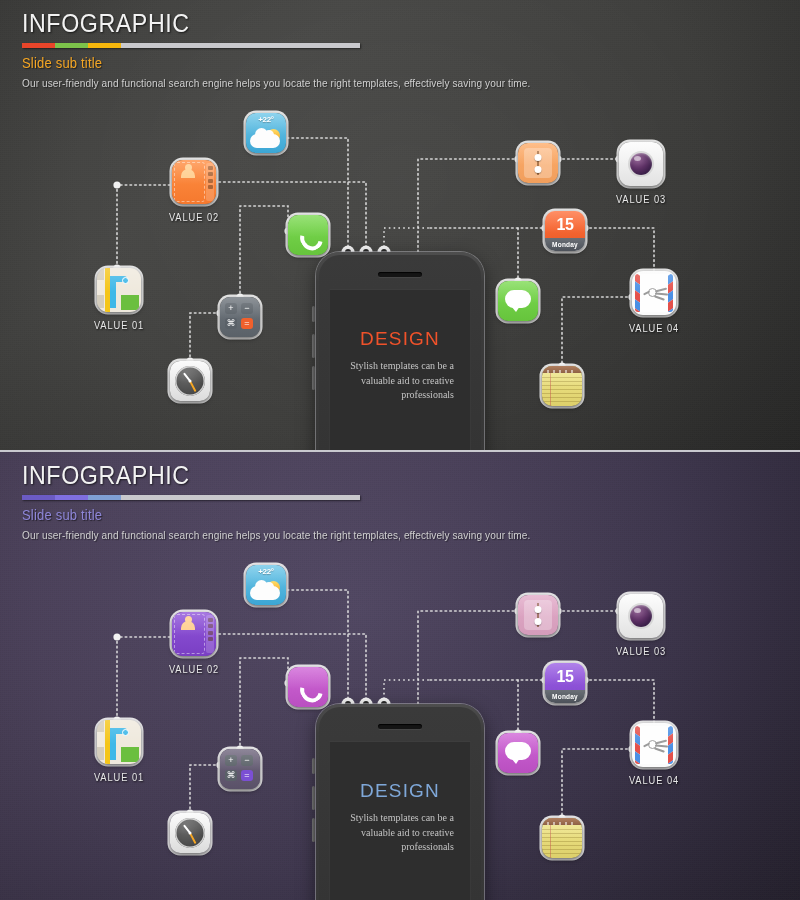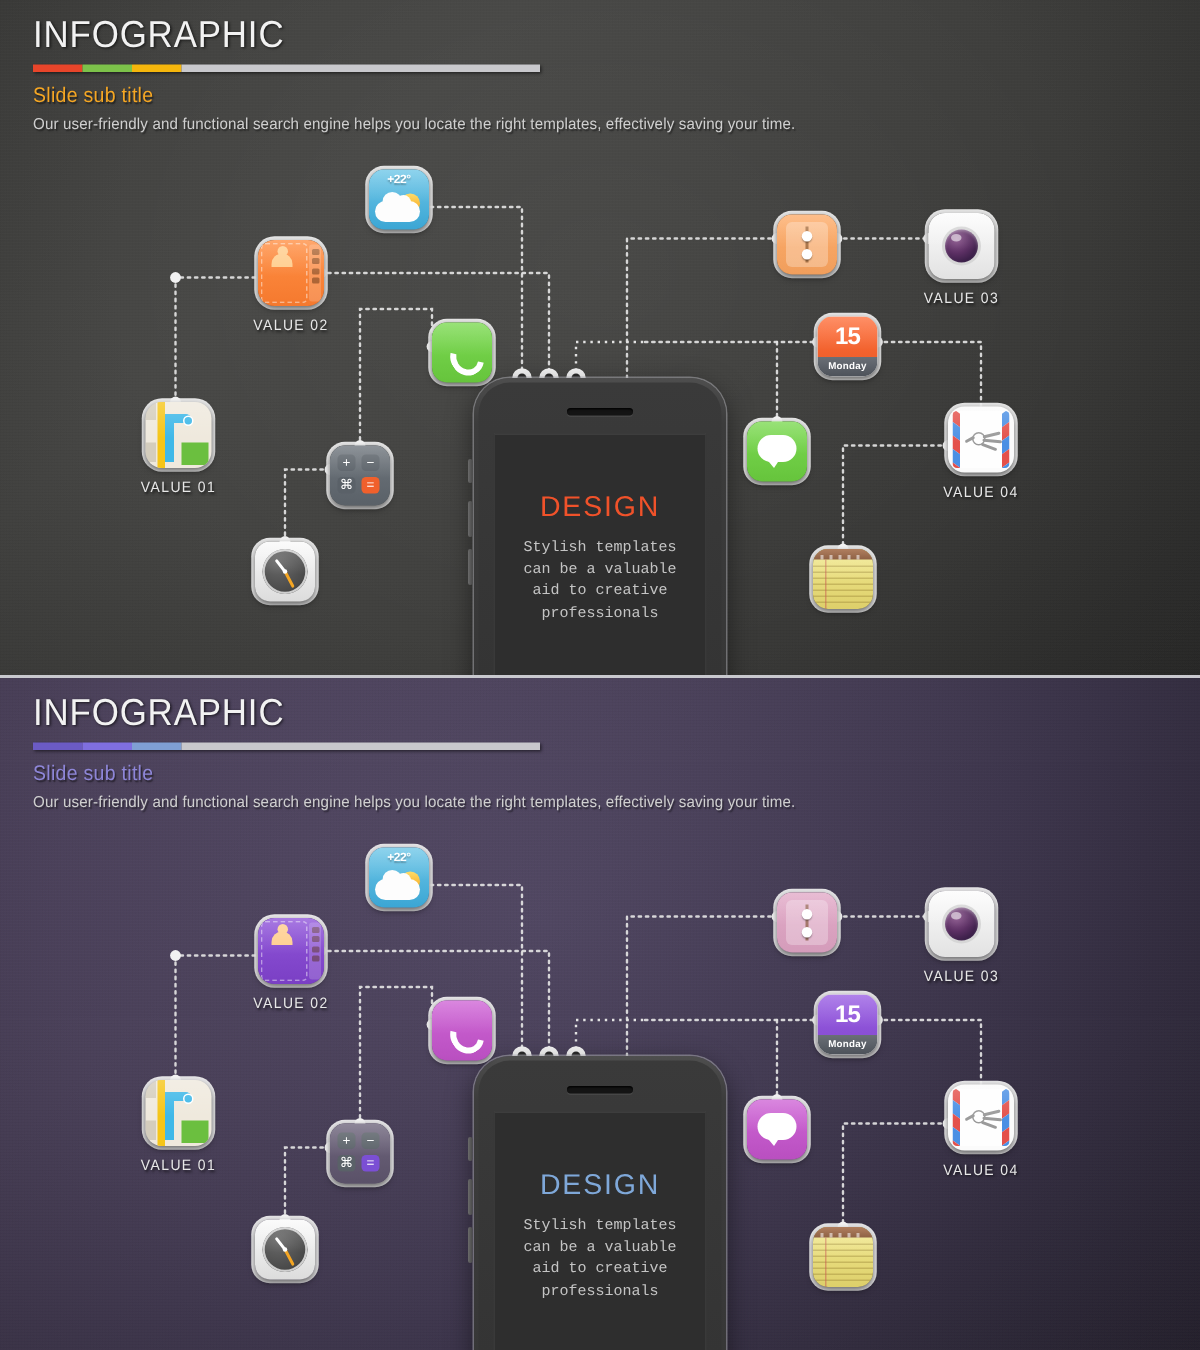--- a/index.html
+++ b/index.html
@@ -91,21 +91,22 @@
     border-right:1px solid rgba(255,255,255,0.05);
     text-align:center; padding-top:38px;
   }
   .phone-design {
     font-size:19px; letter-spacing:1.2px; font-weight:400;
     font-family:"Liberation Sans Narrow","Liberation Sans",sans-serif;
   }
   .phone-body {
     margin-top:9px; font-size:10px; line-height:1.45; color:#c4c4c4;
     padding:0 16px;
-    font-family:Liberation Mono, monospace;
+    font-family:Liberation Serif, serif;
+    text-align:right;
   }
   .phone-btn {
     position:absolute; width:3px; border-radius:2px;
     background:linear-gradient(90deg,#6a6a6a,#4a4a4a);
     left:-4px;
   }
 
   
   .node { position:absolute; z-index:4; }
   .ico {

